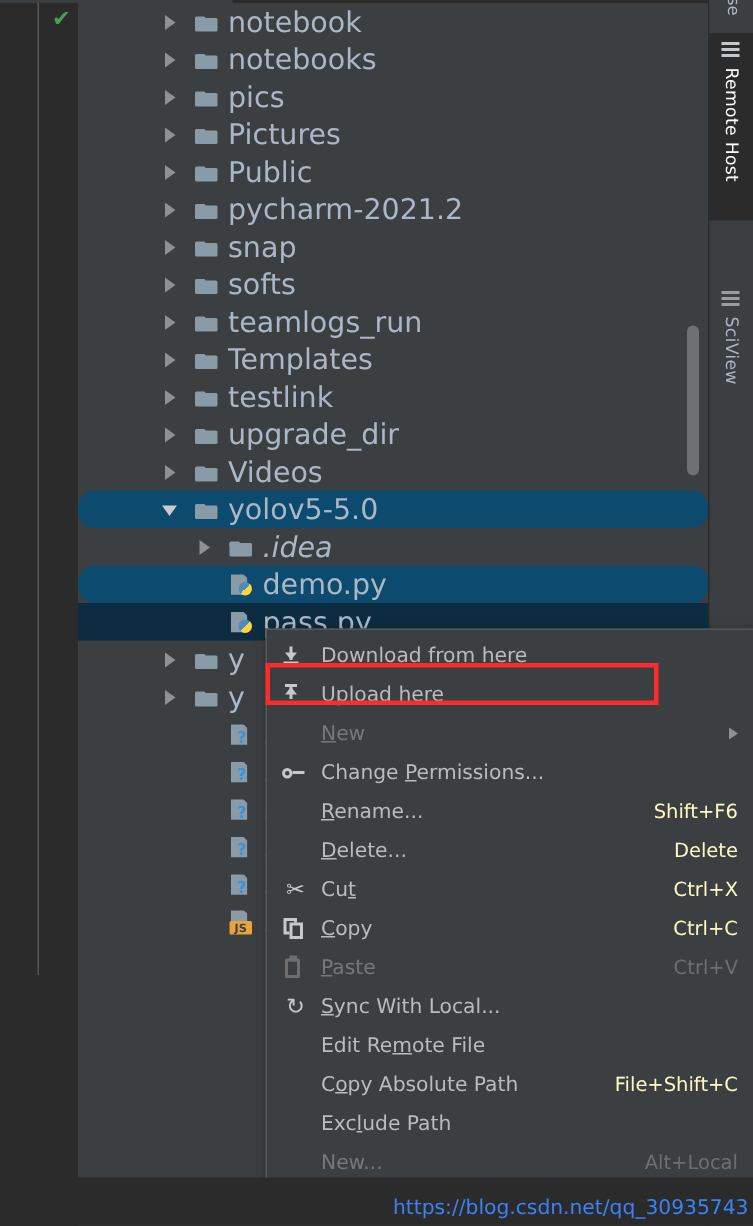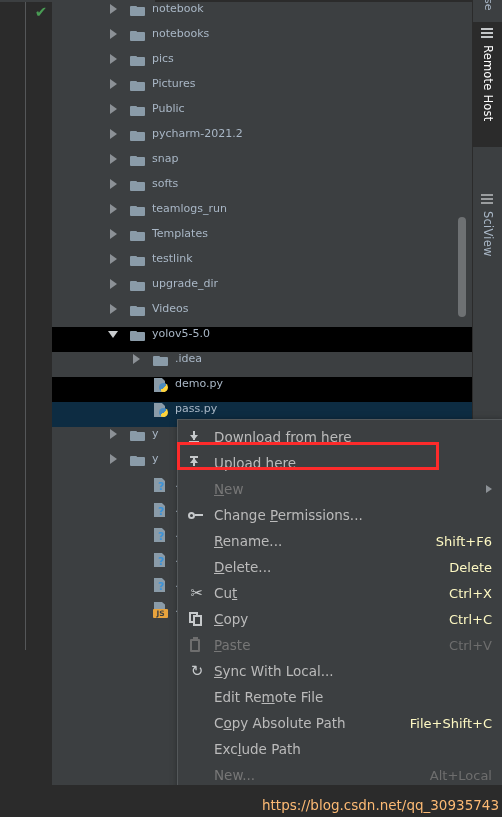--- a/index.html
+++ b/index.html
@@ -41,26 +41,26 @@
 
   
   #tree-panel {
     position: absolute; left: 52px; top: 2px;
     width: 420px; height: 815px;
     background: #3c3f41;
     overflow: hidden;
   }
   .tree-row {
     position: absolute; left: 0; width: 420px; height: 25px;
-    display: flex; align-items: flex-start;
-    font-size: 11px;
+    display: flex; align-items: center;
+    font-size: 19px;
     color: #a9b7c6;
     white-space: nowrap;
   }
-  .tree-row.hl-olive { background: #000000; }
+  .tree-row.hl-olive { background: #0c4a6e; border-radius: 11px; }
   .tree-row.hl-navy  { background: #0d2c42; }
 
   .tw {
     width: 13px; height: 13px; flex: 0 0 13px;
     position: relative;
   }
   .tw.collapsed::before {
     content: "";
     position: absolute; left: 3px; top: 2px;
     border-left: 7px solid #8c9196;
@@ -328,21 +328,21 @@
     left: 177px; top: 442px;
     width: 262px; height: 28px;
     border: 3px solid #fd2b2b;
     box-sizing: border-box;
     pointer-events: none;
   }
 
   
   #watermark {
     position: absolute; right: 3px; bottom: 4px;
-    color: #fdba74;
+    color: #3b82f6;
     font-size: 13.5px;
     font-family: "DejaVu Sans", "Liberation Sans", sans-serif;
   }
   #bottom-strip {
     position: absolute; left: 0; bottom: 0; width: 502px; height: 32px;
     background: #2b2b2b;
   }
 </style>
 </head>
 <body>
@@ -434,21 +434,21 @@
           <span class="tw collapsed" style="margin-right: 9px;"></span>
           <span class="ico folder"></span>
           <span class="tree-label">Videos</span>
         </div>
         <div class="tree-row hl-olive" style="top: 325px;">
           <span style="flex: 0 0 auto; width: 55px;"></span>
           <span class="tw expanded" style="margin-right: 9px;"></span>
           <span class="ico folder"></span>
           <span class="tree-label">yolov5-5.0</span>
         </div>
-        <div class="tree-row" style="top: 350px;">
+        <div class="tree-row" style="top: 350px; font-style: italic;">
           <span style="flex: 0 0 auto; width: 78px;"></span>
           <span class="tw collapsed" style="margin-right: 9px;"></span>
           <span class="ico folder"></span>
           <span class="tree-label">.idea</span>
         </div>
         <div class="tree-row hl-olive" style="top: 375px;">
           <span style="flex: 0 0 auto; width: 78px;"></span>
           <span class="tw " style="margin-right: 9px;"></span>
           <span class="ico py"></span>
           <span class="tree-label">demo.py</span>

